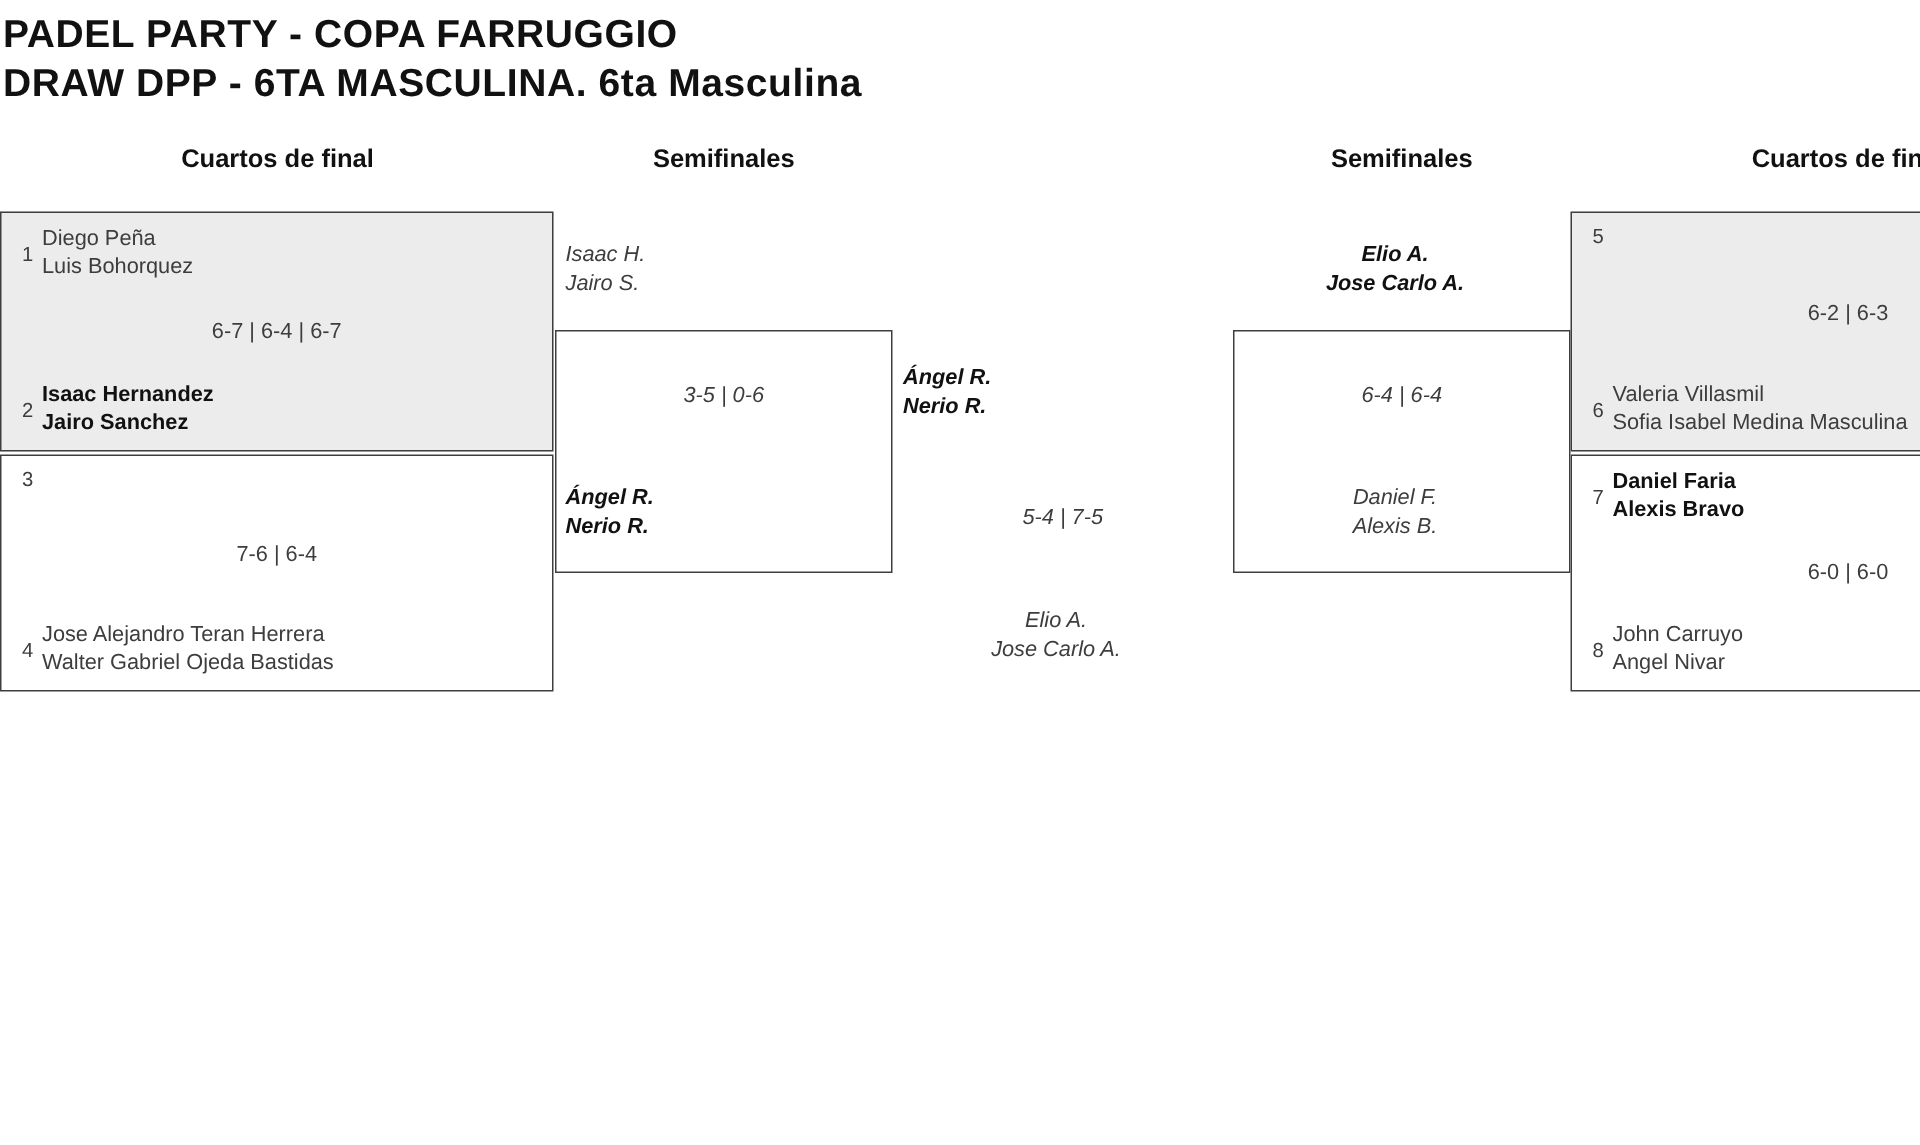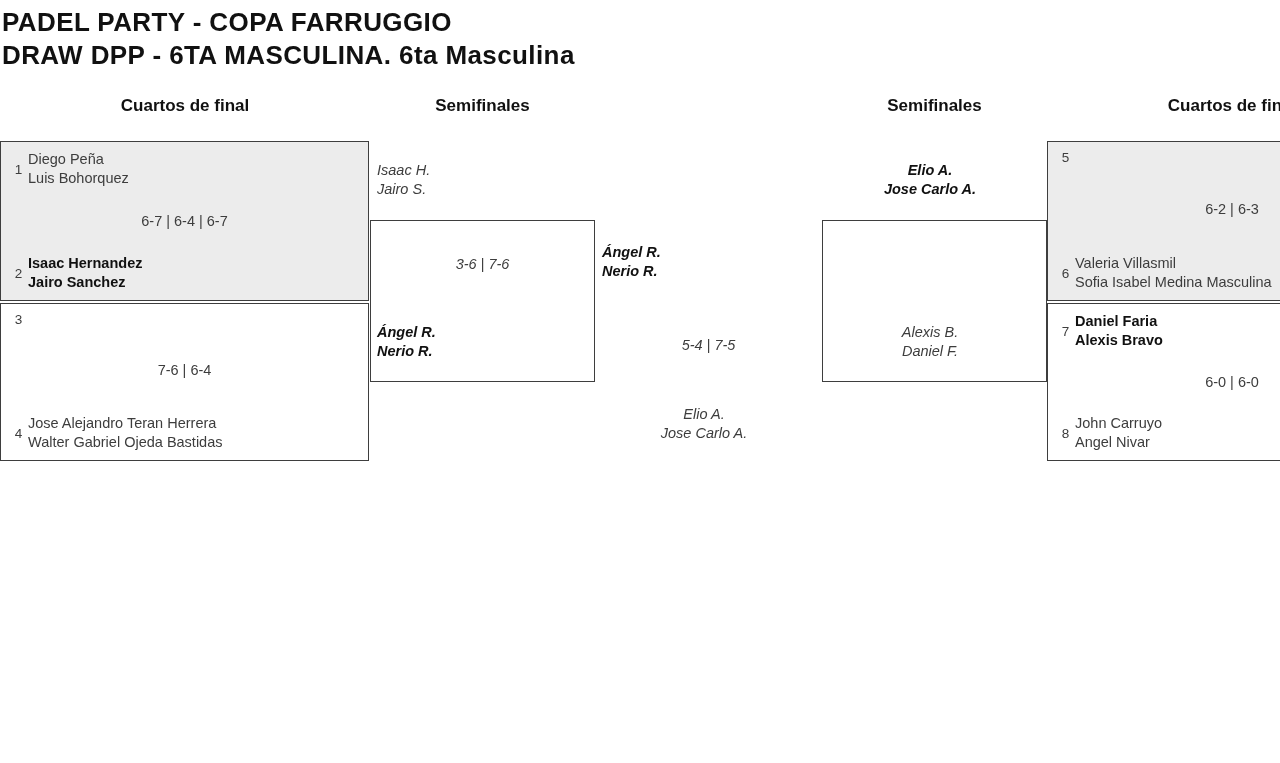--- a/index.html
+++ b/index.html
@@ -94,44 +94,45 @@
         </span>
       </div>
     </div>
   </section>
 
   <section class="match-box" style="left:370px;top:220px;width:225px;height:162px"></section>
   <div class="abs names" style="left:377px;top:161px">
     <span class="nm">Isaac H.</span>
     <span class="nm">Jairo S.</span>
   </div>
-  <div class="abs score" style="left:370px;top:255px;width:225px">3-6 | 7-6</div>
+  <div class="abs score" style="left:370px;top:255px;width:225px">3-5 | 0-6</div>
   <div class="abs names winner" style="left:377px;top:323px">
     <span class="nm">Ángel R.</span>
     <span class="nm">Nerio R.</span>
   </div>
 
   <div class="abs names winner" style="left:602px;top:243px">
     <span class="nm">Ángel R.</span>
     <span class="nm">Nerio R.</span>
   </div>
   <div class="abs score" style="left:595px;top:336px;width:227px">5-4 | 7-5</div>
   <div class="abs names right" style="left:595px;top:405px;width:218px">
     <span class="nm">Elio A.</span>
     <span class="nm">Jose Carlo A.</span>
   </div>
 
   <section class="match-box" style="left:822px;top:220px;width:225px;height:162px"></section>
   <div class="abs names winner right" style="left:822px;top:161px;width:216px">
     <span class="nm">Elio A.</span>
     <span class="nm">Jose Carlo A.</span>
   </div>
+  <div class="abs score" style="left:822px;top:255px;width:225px">6-4 | 6-4</div>
   <div class="abs names right" style="left:822px;top:323px;width:216px">
+    <span class="nm">Daniel F.</span>
     <span class="nm">Alexis B.</span>
-    <span class="nm">Daniel F.</span>
   </div>
 
   <section class="match-box alt" style="left:1047px;top:141px;width:370px;height:160px">
     <div class="qf-inner">
       <div class="entrant">
         <span class="seed">5</span>
       </div>
       <div class="score">6-2 | 6-3</div>
       <div class="entrant">
         <span class="seed">6</span>

